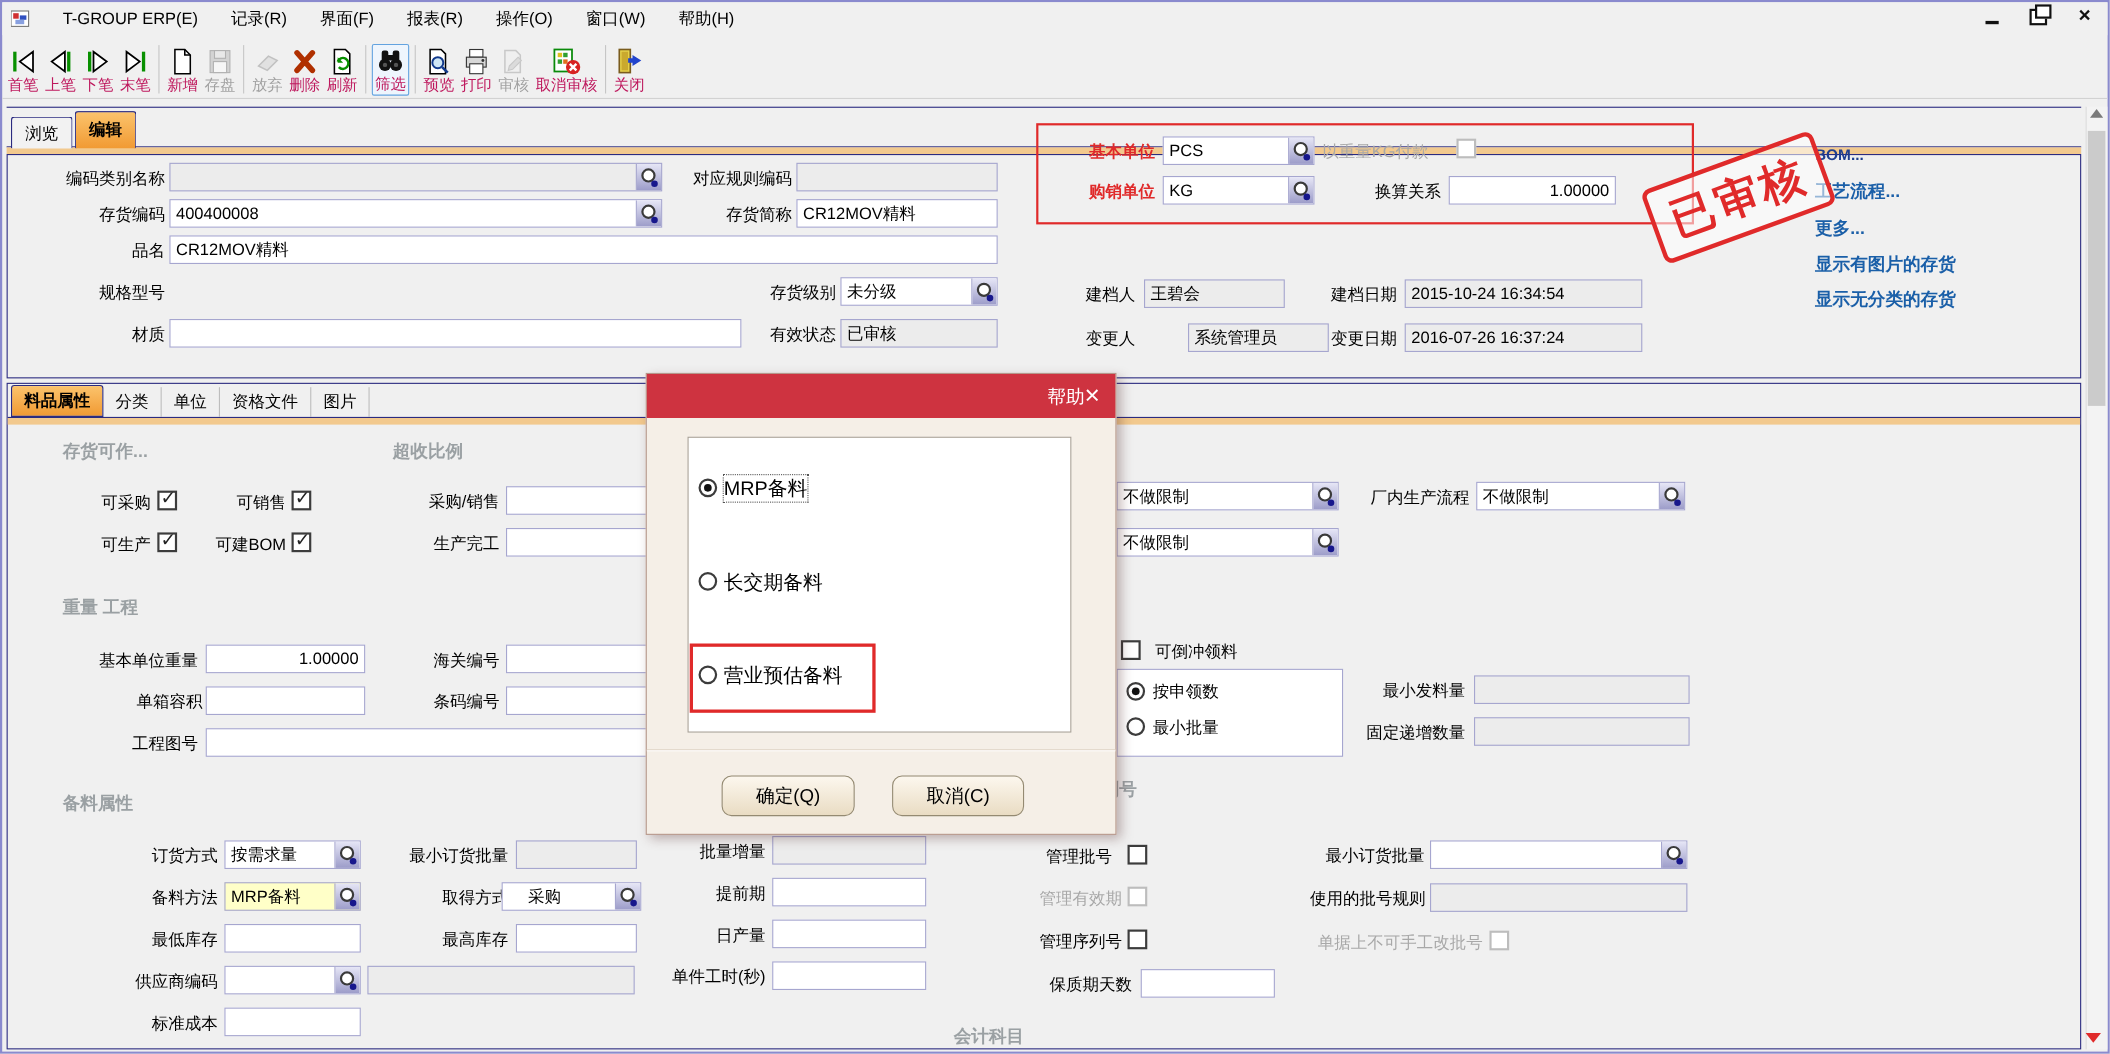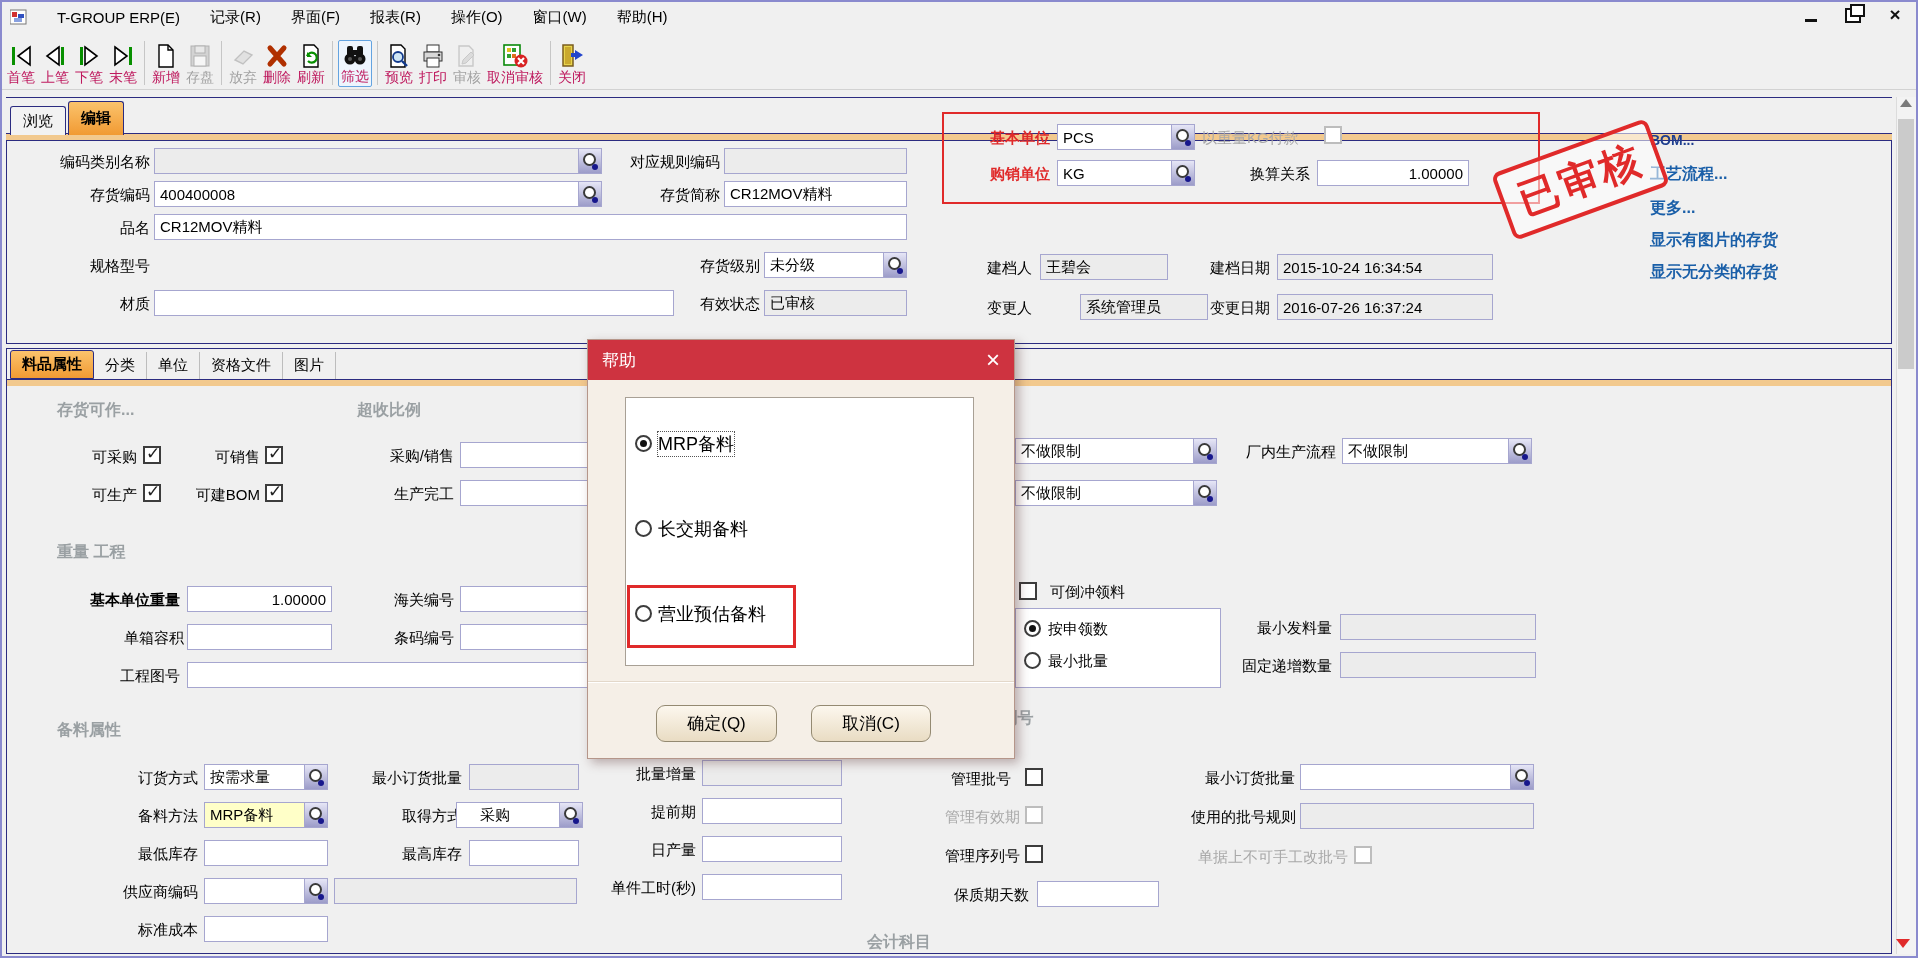--- a/index.html
+++ b/index.html
@@ -56,21 +56,21 @@
   .stamp{position:absolute;left:1496px;top:142px;transform:rotate(-20deg);border:4px solid #e02a2a;border-radius:8px;color:#e02a2a;font-size:40px;font-weight:bold;letter-spacing:3px;padding:4px 14px;background:rgba(255,255,255,.55);z-index:5;}
   .link{position:absolute;left:1648px;font-size:16px;font-weight:bold;color:#1a5fa8;cursor:pointer;white-space:nowrap;}
   .link.bom{font-size:14px;color:#1f3f8f;}
   
   .sb{position:absolute;right:0;top:95px;width:19px;height:857px;background:#f3f3f3;border-left:1px solid #dcdcdc;}
   .sb-up{position:absolute;top:2px;left:3px;width:0;height:0;border-left:6px solid transparent;border-right:6px solid transparent;border-bottom:8px solid #7a7a7a;}
   .sb-thumb{position:absolute;top:22px;left:1px;width:16px;height:250px;background:#cbcbcb;}
   .sb-red{position:absolute;right:6px;bottom:8px;width:0;height:0;border-left:7px solid transparent;border-right:7px solid transparent;border-top:9px solid #e02a2a;}
   
   .dialog{position:absolute;left:585px;top:337px;width:426px;height:418px;background:#f5efe7;border:1px solid #b5968a;box-shadow:4px 4px 10px rgba(80,40,40,.35);z-index:40;}
-  .dlg-title{height:40px;background:#ce3340;color:#fff;font-size:17px;display:flex;align-items:center;justify-content:space-between;padding:0 14px;box-sizing:border-box;}
+  .dlg-title{height:40px;background:#ce3340;color:#fff;font-size:17px;display:flex;align-items:center;justify-content:flex-end;padding:0 14px;box-sizing:border-box;}
   .dlg-close{color:#fff;font-size:24px;line-height:22px;font-weight:normal;cursor:pointer;}
   .dlg-list{position:absolute;left:37px;top:57px;width:347px;height:267px;background:#fff;border:1px solid #a8a095;}
   .dlg-opt-label{position:absolute;font-size:18px;color:#000;white-space:nowrap;}
   .dlg-opt-label.focus{outline:1px dotted #555;}
   .dlg-hl{position:absolute;border:3px solid #e02a2a;}
   .dlg-footer-line{position:absolute;left:0;top:341px;width:100%;height:1px;background:#e3d8ca;box-shadow:0 1px 0 #fff;}
   .dbtn{position:absolute;height:35px;border:1px solid #948a72;border-radius:9px;background:linear-gradient(180deg,#fcf7ee,#e9dcc3);font-size:17px;display:flex;align-items:center;justify-content:center;cursor:pointer;}
 </style>
 </head>
 <body>
@@ -389,21 +389,21 @@
   <div class="fld combo" style="left:1340px;top:436px;width:190px;">
       <span class="val">不做限制</span>
       <span class="lk"></span>
     </div>
   <div class="fld combo" style="left:1013px;top:478px;width:202px;">
       <span class="val">不做限制</span>
       <span class="lk"></span>
     </div>
 
   <span class="sect" style="left:55px;top:540px;">重量 工程</span>
-  <span class="lb" style="left:68px;top:589px;width:110px;font-weight:bold;">基本单位重量</span>
+  <span class="lb" style="left:68px;top:589px;width:110px;">基本单位重量</span>
   <div class="fld nm" style="left:185px;top:584px;width:145px;">
       <span class="val">1.00000</span>
     </div>
   <span class="lb" style="left:370px;top:589px;width:82px;">海关编号</span>
   <div class="fld" style="left:458px;top:584px;width:142px;"></div>
   <span class="lb" style="left:100px;top:627px;width:82px;">单箱容积</span>
   <div class="fld" style="left:185px;top:622px;width:145px;"></div>
   <span class="lb" style="left:370px;top:627px;width:82px;">条码编号</span>
   <div class="fld" style="left:458px;top:622px;width:142px;"></div>
   <span class="lb" style="left:96px;top:665px;width:82px;">工程图号</span>

